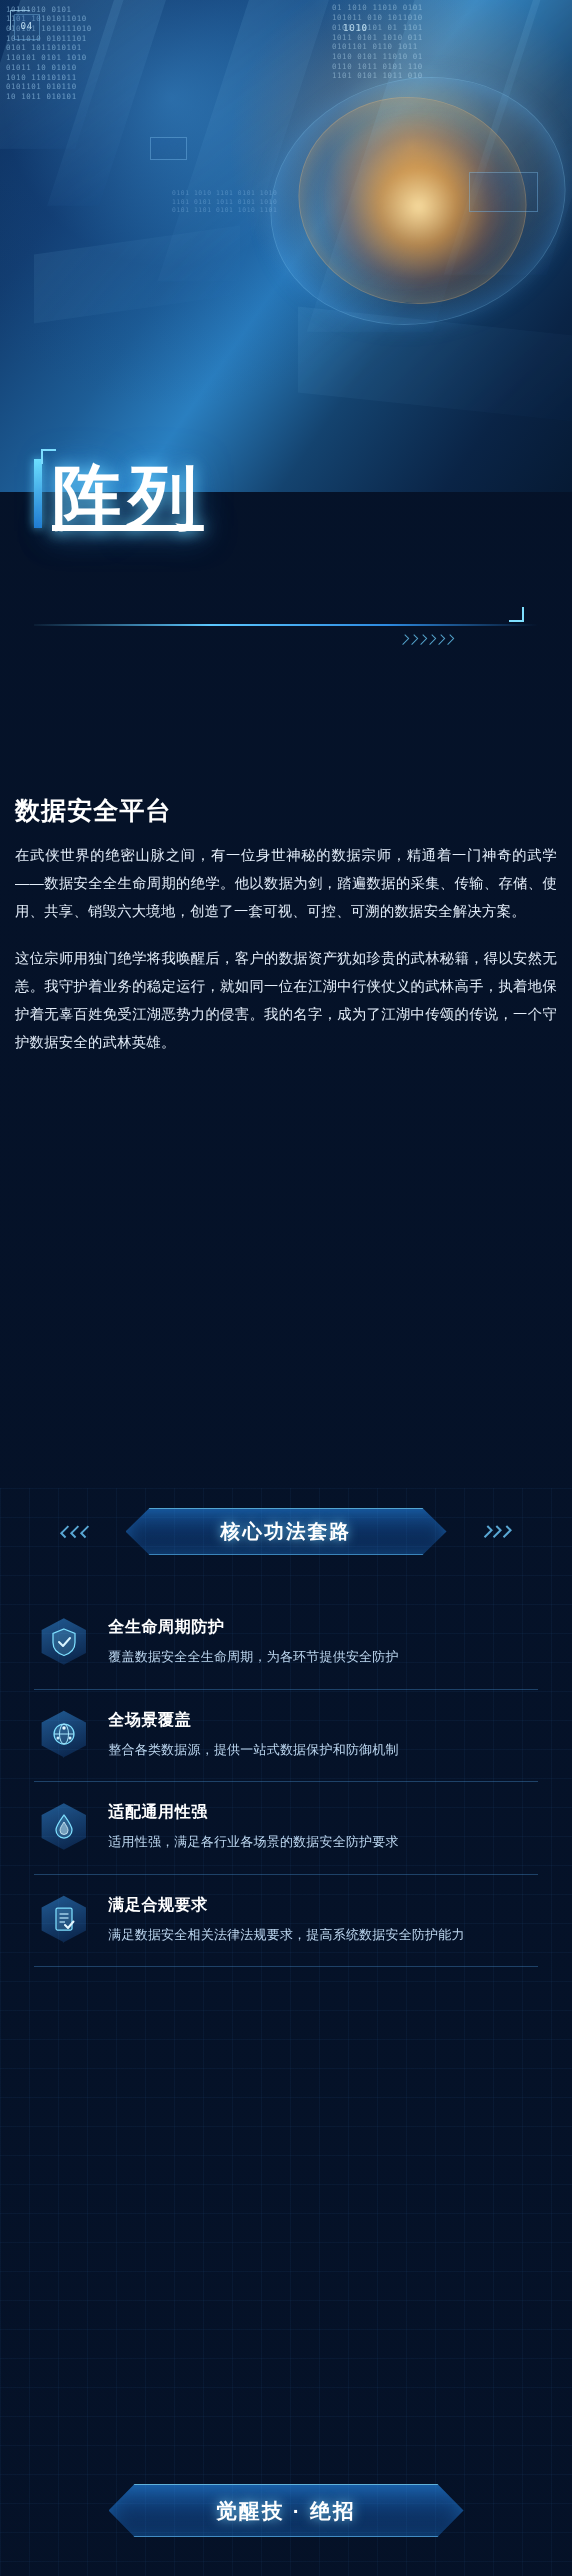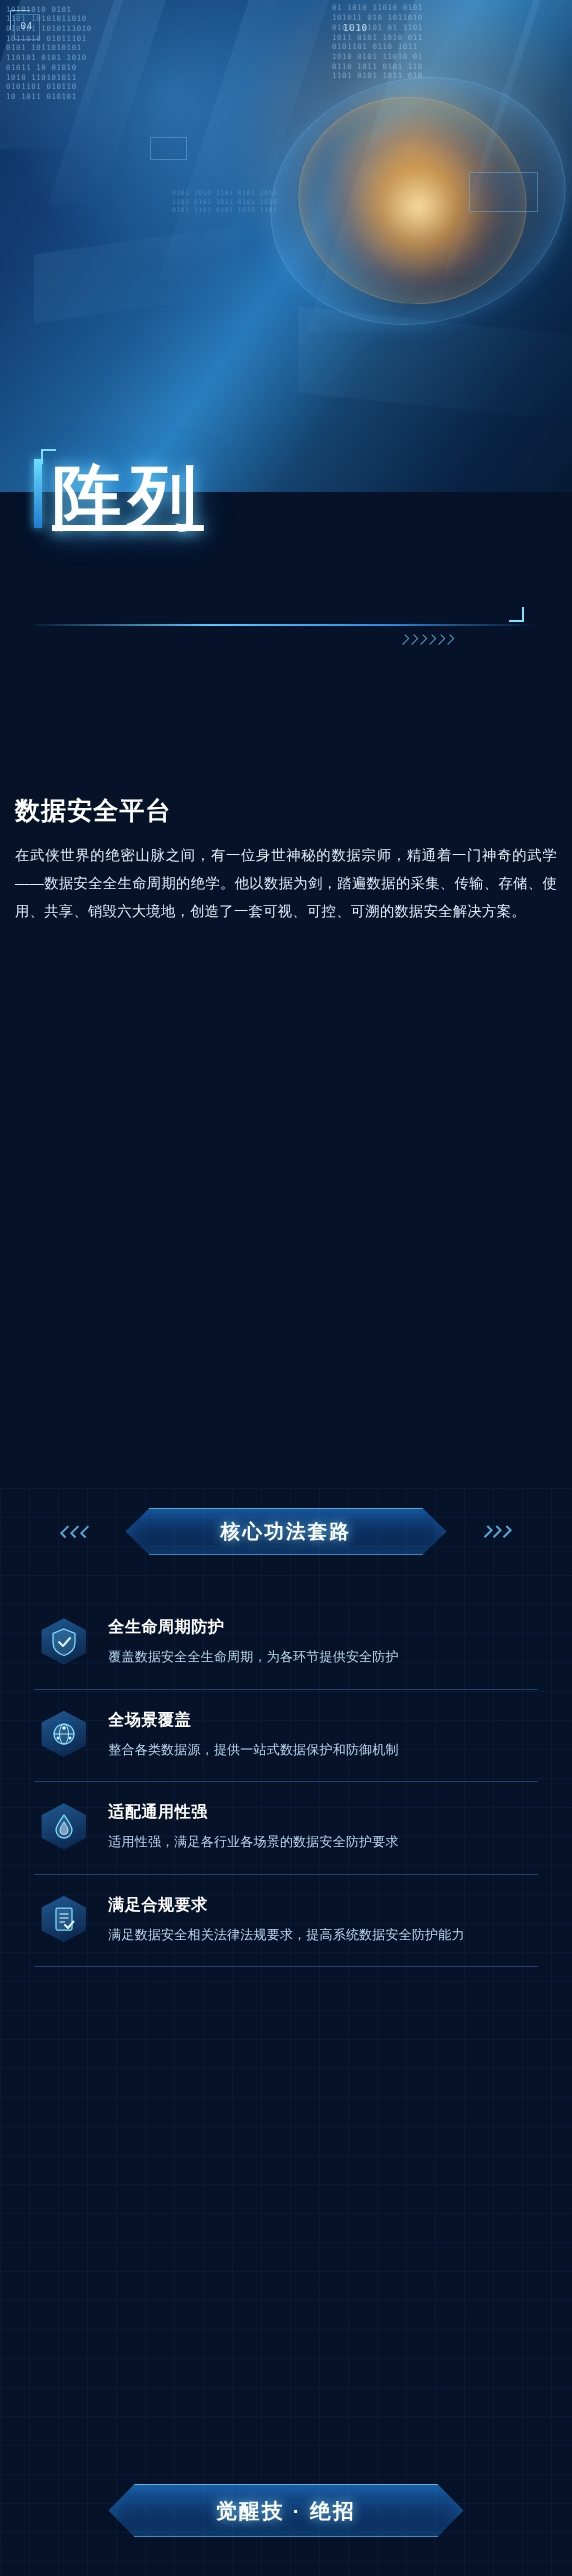--- a/index.html
+++ b/index.html
@@ -362,20 +362,21 @@
         <i></i>
         <i></i>
         <i></i>
         <i></i>
     </div>
   </div>
 
   <div class="intro">
     <h2>数据安全平台</h2>
     <p>在武侠世界的绝密山脉之间，有一位身世神秘的数据宗师，精通着一门神奇的武学——数据安全全生命周期的绝学。他以数据为剑，踏遍数据的采集、传输、存储、使用、共享、销毁六大境地，创造了一套可视、可控、可溯的数据安全解决方案。</p>
+    <p>这位宗师用独门绝学将我唤醒后，客户的数据资产犹如珍贵的武林秘籍，得以安然无恙。我守护着业务的稳定运行，就如同一位在江湖中行侠仗义的武林高手，执着地保护着无辜百姓免受江湖恶势力的侵害。我的名字，成为了江湖中传颂的传说，一个守护数据安全的武林英雄。</p>
   </div>
 
   <div class="section-head" style="top:1500px;">
     <div class="sh-arrows left">
         <i></i>
         <i></i>
         <i></i>
       </div>
     <div class="sh-banner">
       <span>核心功法套路</span>

